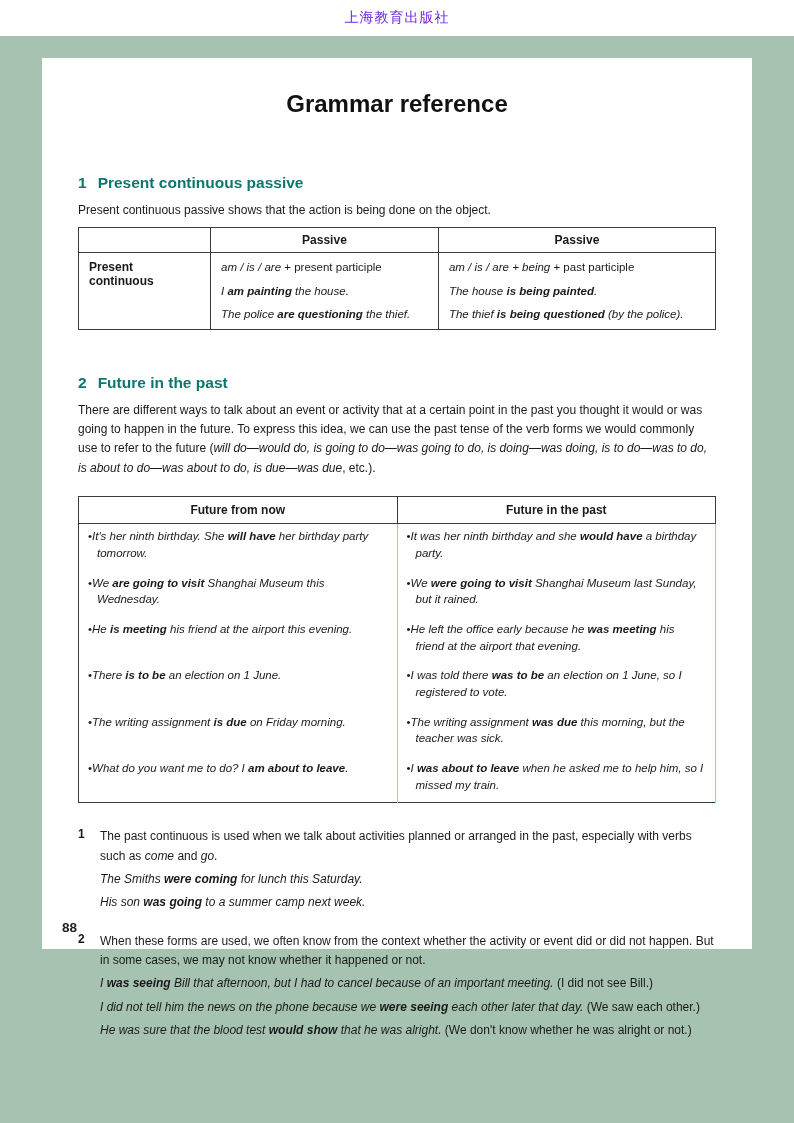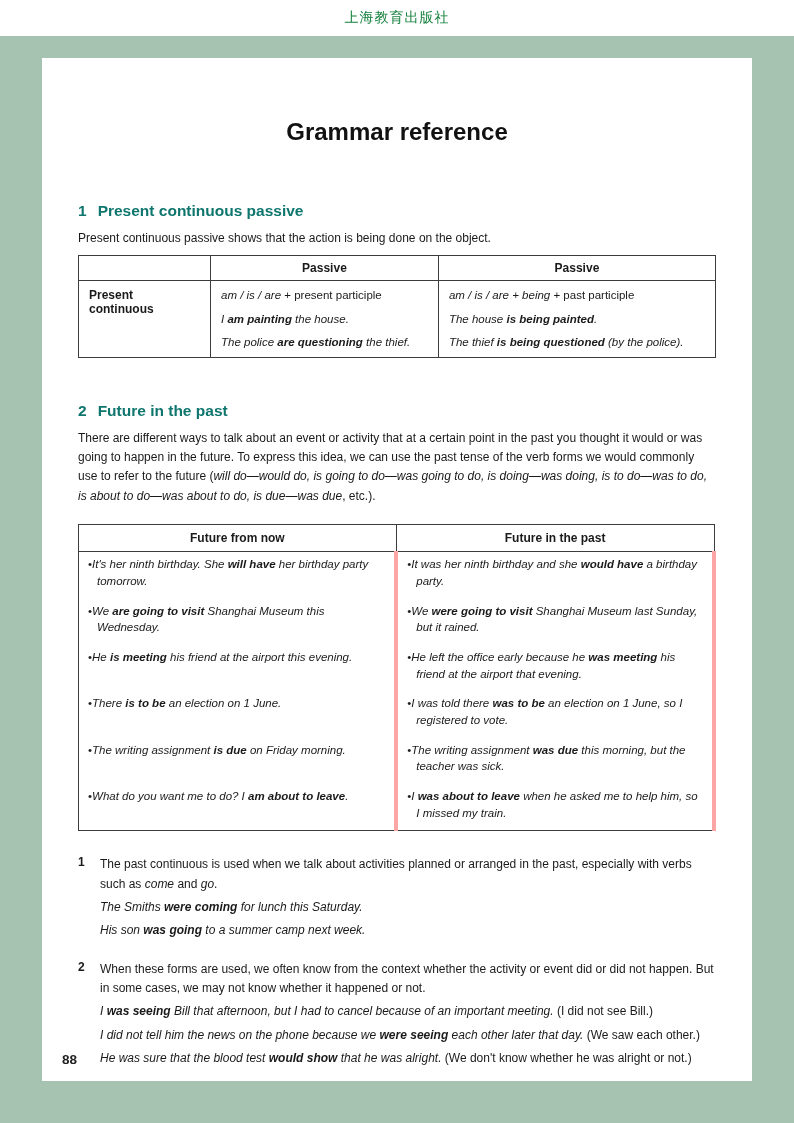--- a/index.html
+++ b/index.html
@@ -9,34 +9,34 @@
     font-family:"Liberation Sans","DejaVu Sans",sans-serif;
     color:#1a1a1a;
     background:#ffffff;
     overflow:hidden;
   }
   .top-strip {
     height:36px;
     background:#ffffff;
     display:flex; align-items:center; justify-content:center;
     font-size:14px;
-    color:#15803d;
+    color:#6d28d9;
     letter-spacing:1px;
   }
   .frame {
     height:1087px;
     background:#a6c2b0;
     padding:22px 42px 18px;
   }
   .page {
     width:710px;
-    height:1023px;
+    height:891px;
     background:#ffffff;
     position:relative;
-    padding:60px 36px 0;
+    padding:32px 36px 0;
   }
   .title {
     text-align:center;
     font-size:24px;
     font-weight:bold;
     color:#111;
     margin:0 0 56px;
     font-family:"Liberation Sans","DejaVu Sans",sans-serif;
   }
   .sec-heading {
@@ -57,21 +57,21 @@
   .tbl1 td { border:1px solid #3c3c3c; padding:7px 10px 6px; vertical-align:top; }
   .tbl1 .rowlabel { font-weight:bold; font-size:12px; width:132px; font-style:normal; }
   .tbl1 td p { margin:0 0 8px; line-height:1.35; }
   .tbl1 td p:last-child { margin-bottom:0; }
   .sec2 { margin-top:44px; }
   .para { font-size:12px; line-height:1.62; margin:0 0 18px; }
   .tbl2 { border:1.5px solid #3c3c3c; }
   .tbl2 th { border:1px solid #3c3c3c; font-size:12px; font-weight:bold; text-align:center; padding:6px 4px; width:50%; }
   .tbl2 td {
     border-left:1px solid #3c3c3c;
-    border-right:4px solid #fca5a5;
+    border-right:1px solid #fca5a5;
     border-top:none; border-bottom:none;
     padding:4px 10px 9px 9px;
     vertical-align:top;
     line-height:1.45;
     margin-left:39px;
   }
   .bullet { padding-left:9px; text-indent:-9px; margin:0; }
   .bullet::before { content:"•"; }
   .notes { margin-top:24px; }
   .note { display:flex; font-size:12px; margin-top:20px; }

